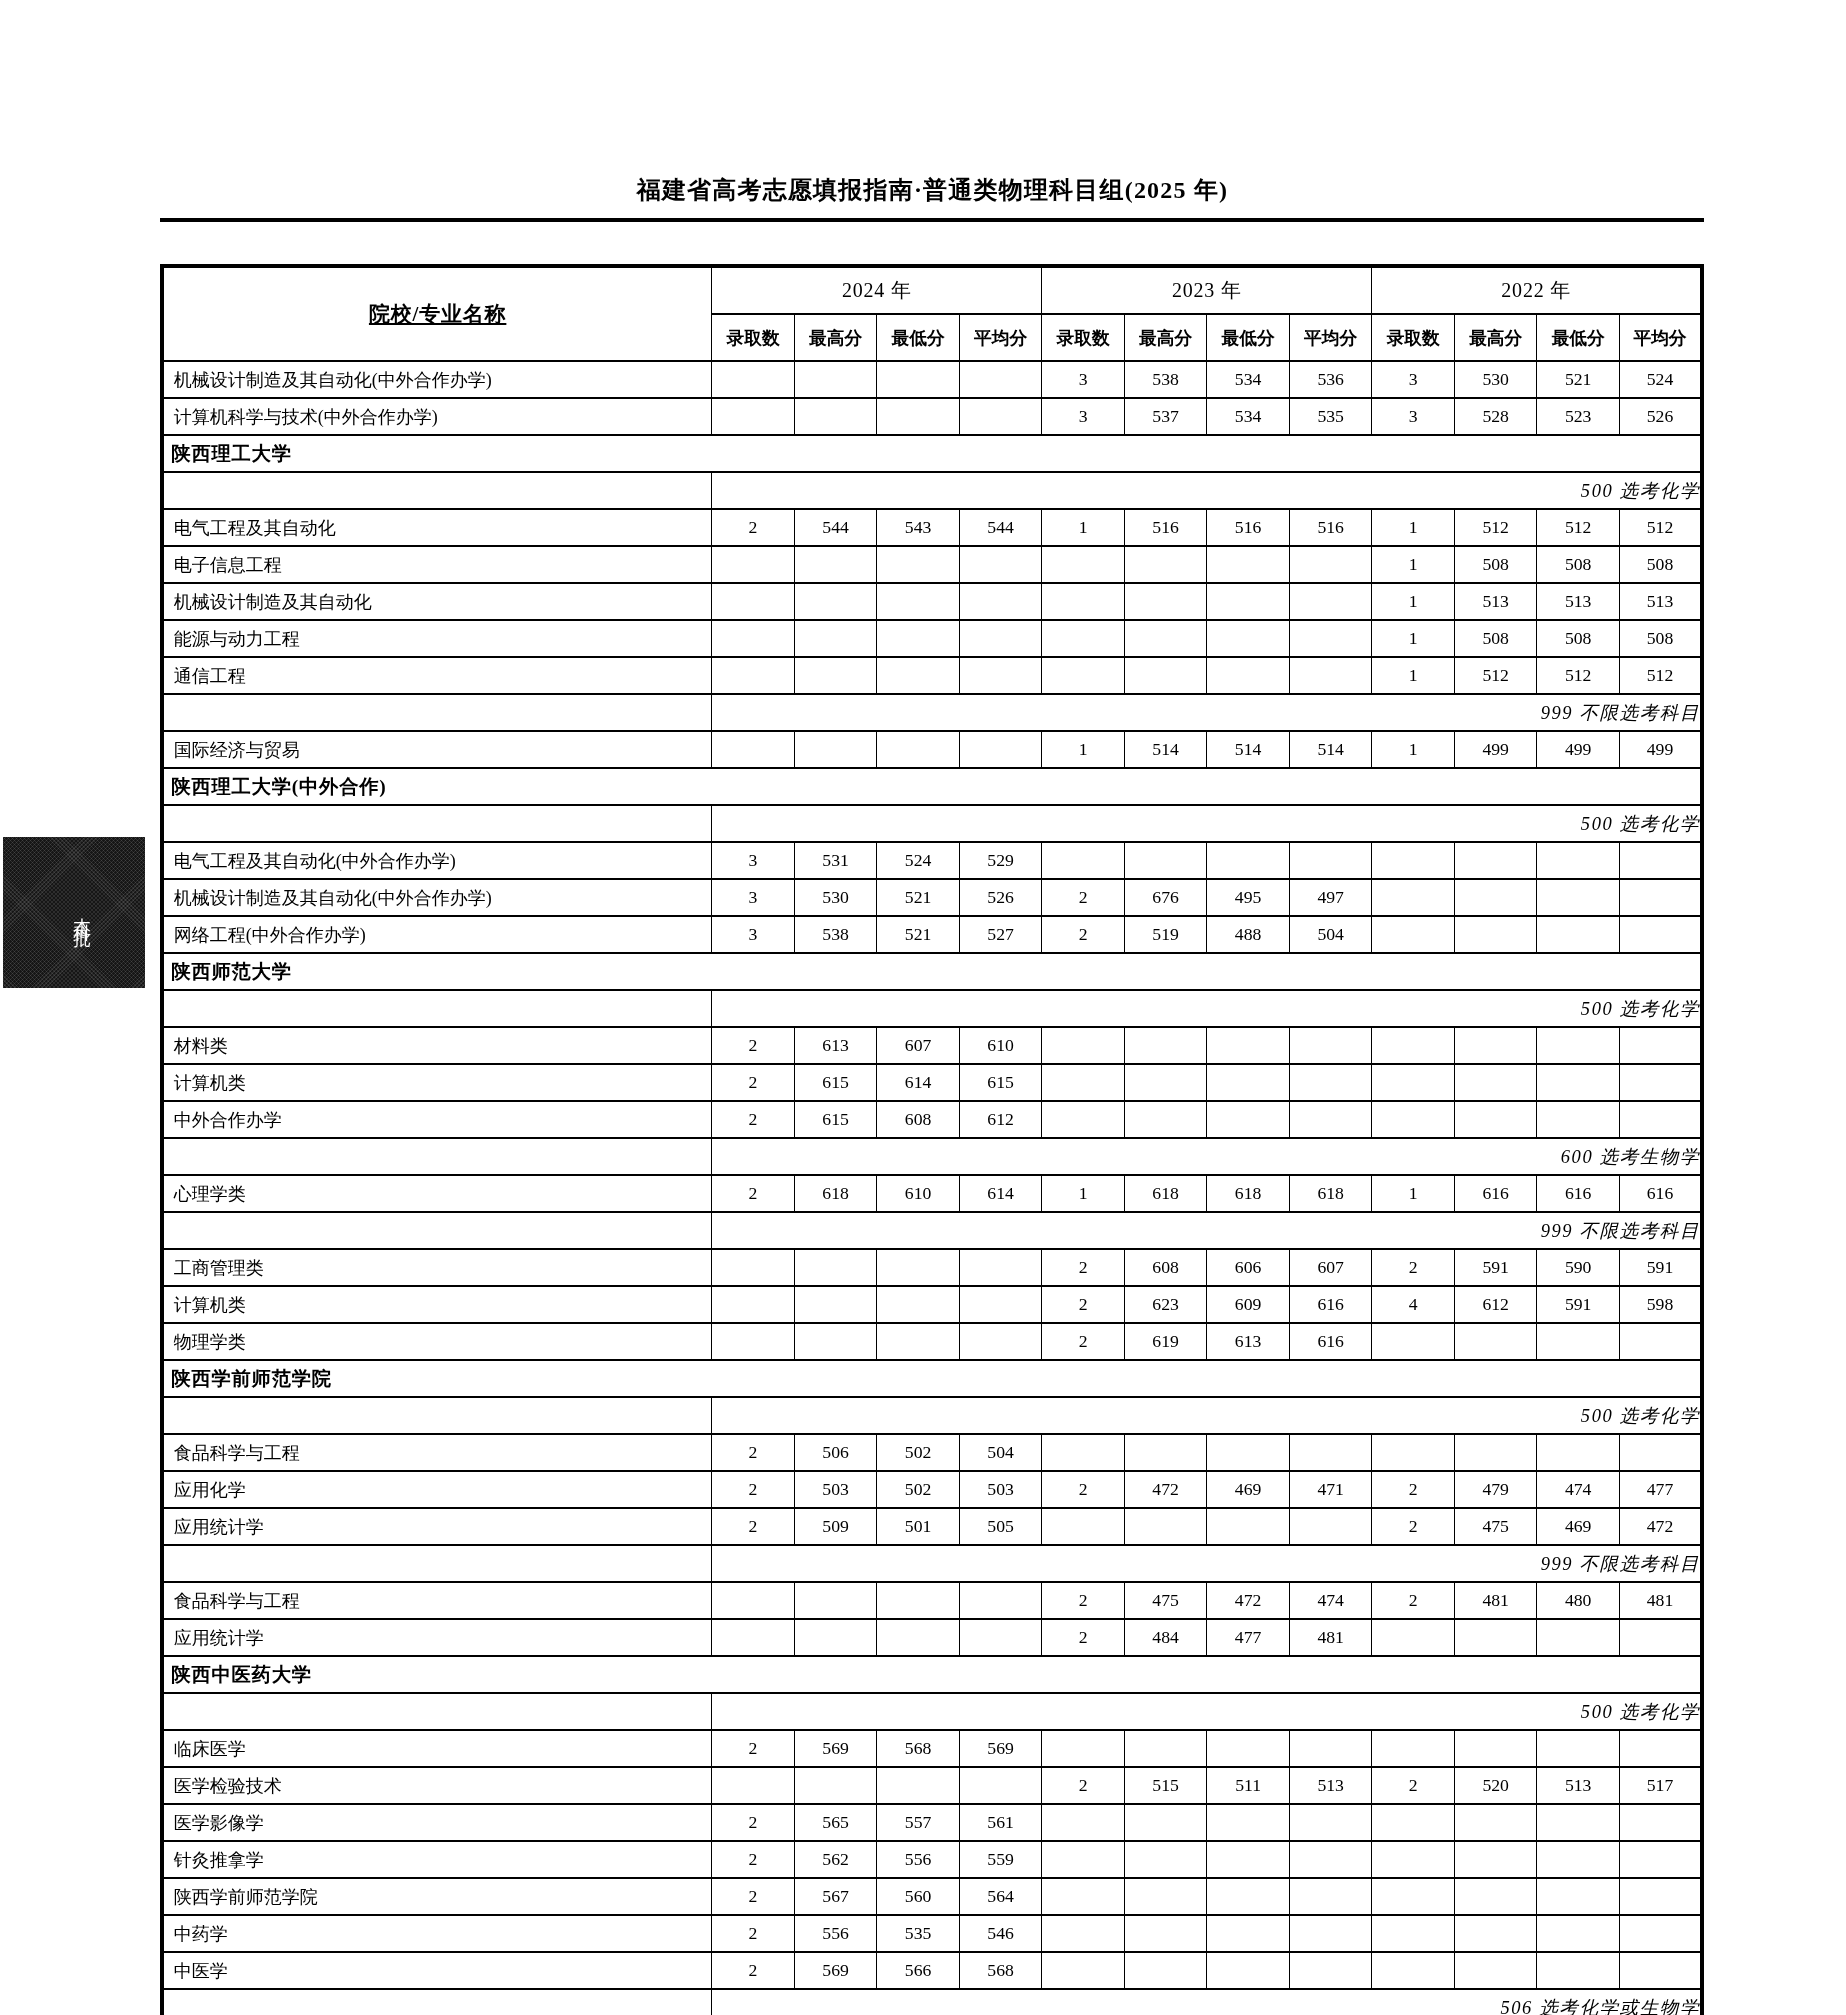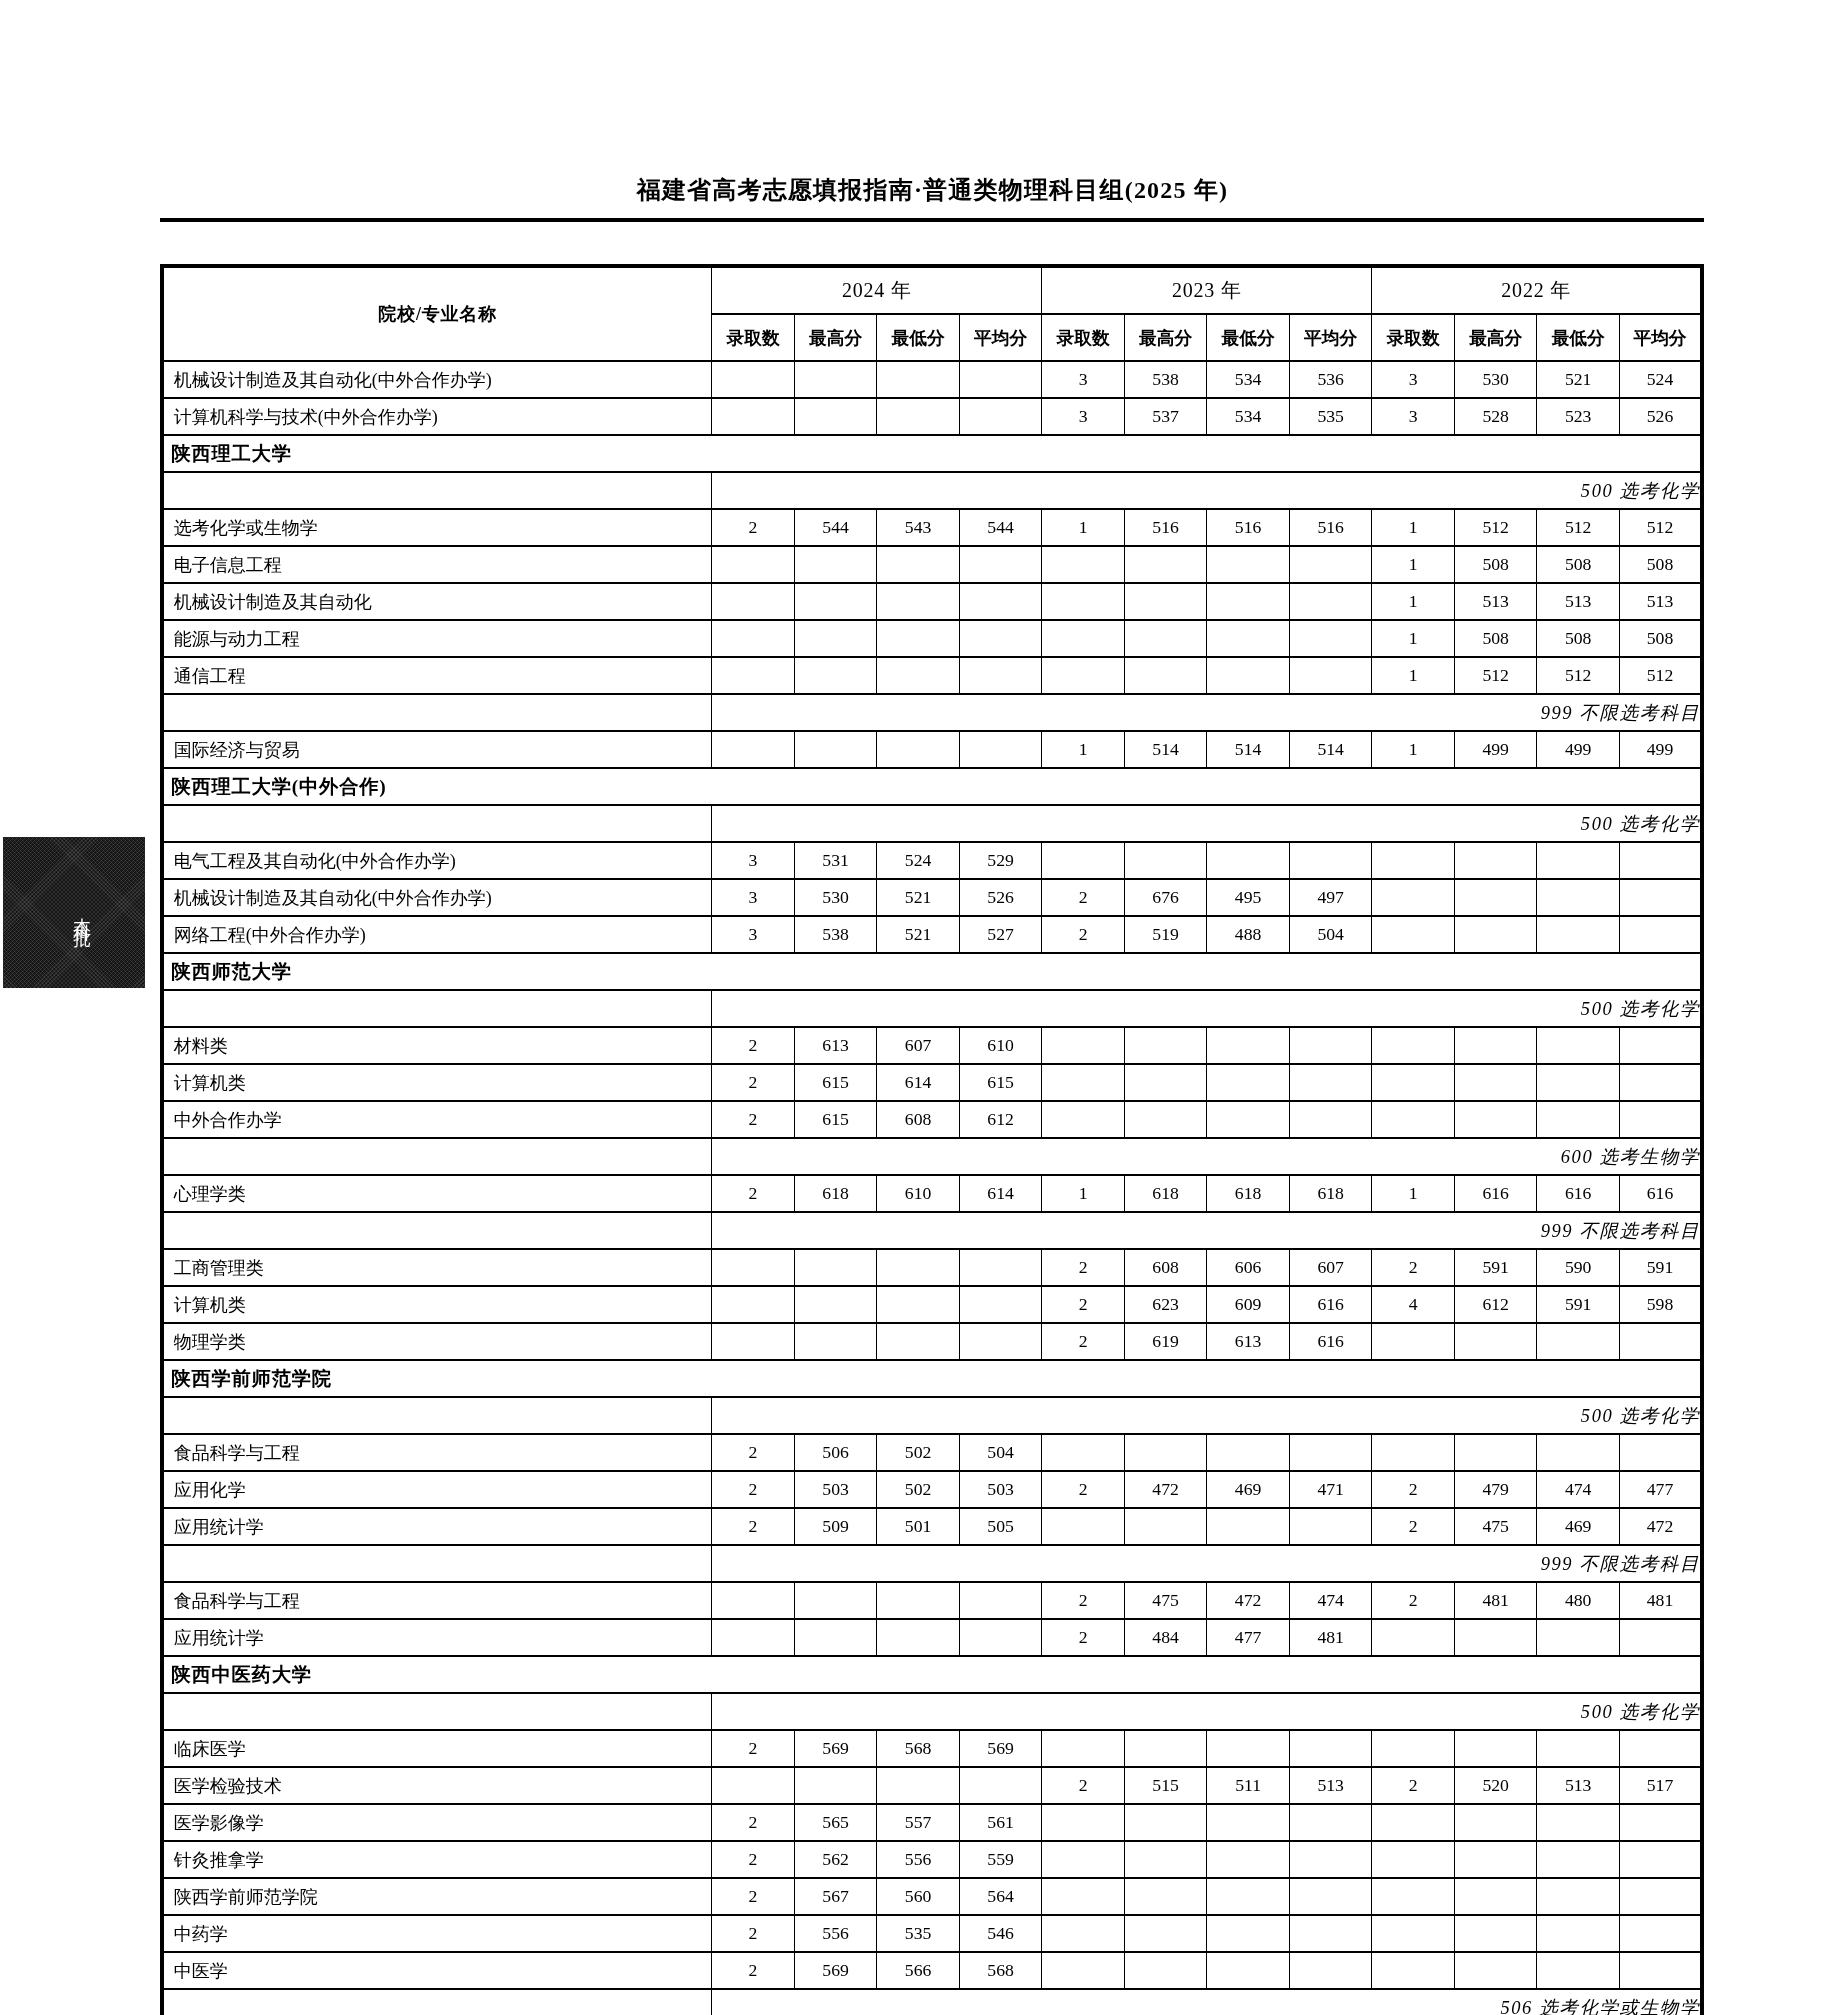--- a/index.html
+++ b/index.html
@@ -32,21 +32,21 @@
     border-top:2.4px solid #000; border-bottom:2.4px solid #000;
     padding:0; overflow:hidden; white-space:nowrap;
     vertical-align:middle;
   }
   col.c-name { width:35.7%; }
   col.c-num  { width:5.3583%; }
 
   thead th { height:45px; text-align:center; }
   th.year-head { font-size:20px; font-weight:normal; letter-spacing:0.8px; }
   th.sub-head  { font-size:17.7px; font-weight:bold;margin-top:48px; }
-  th.name-head { font-size:18px; font-weight:bold; letter-spacing:0.8px; }
+  th.name-head { font-size:21px; font-weight:bold; letter-spacing:0.8px;text-decoration:underline; }
 
   tbody td { height:35px; }
   td.num { text-align:center; font-size:17.7px; }
   td.major-name { text-align:left; padding-left:9.7px; font-size:18px; }
   td.university {
     text-align:left; padding-left:7.3px; font-size:19.3px; font-weight:bold;
     letter-spacing:0.8px;
   }
   td.requirement {
     text-align:right; font-size:18.5px; font-style:italic; font-weight:500;
@@ -144,21 +144,21 @@
         <td class="num">526</td>
       </tr>
       <tr>
         <td colspan="13" class="university">陕西理工大学</td>
       </tr>
       <tr>
         <td class="major-name"></td>
         <td colspan="12" class="requirement">500 选考化学</td>
       </tr>
       <tr>
-        <td class="major-name">选考化学或生物学</td>
+        <td class="major-name">电气工程及其自动化</td>
         <td class="num">2</td>
         <td class="num">544</td>
         <td class="num">543</td>
         <td class="num">544</td>
         <td class="num">1</td>
         <td class="num">516</td>
         <td class="num">516</td>
         <td class="num">516</td>
         <td class="num">1</td>
         <td class="num">512</td>

